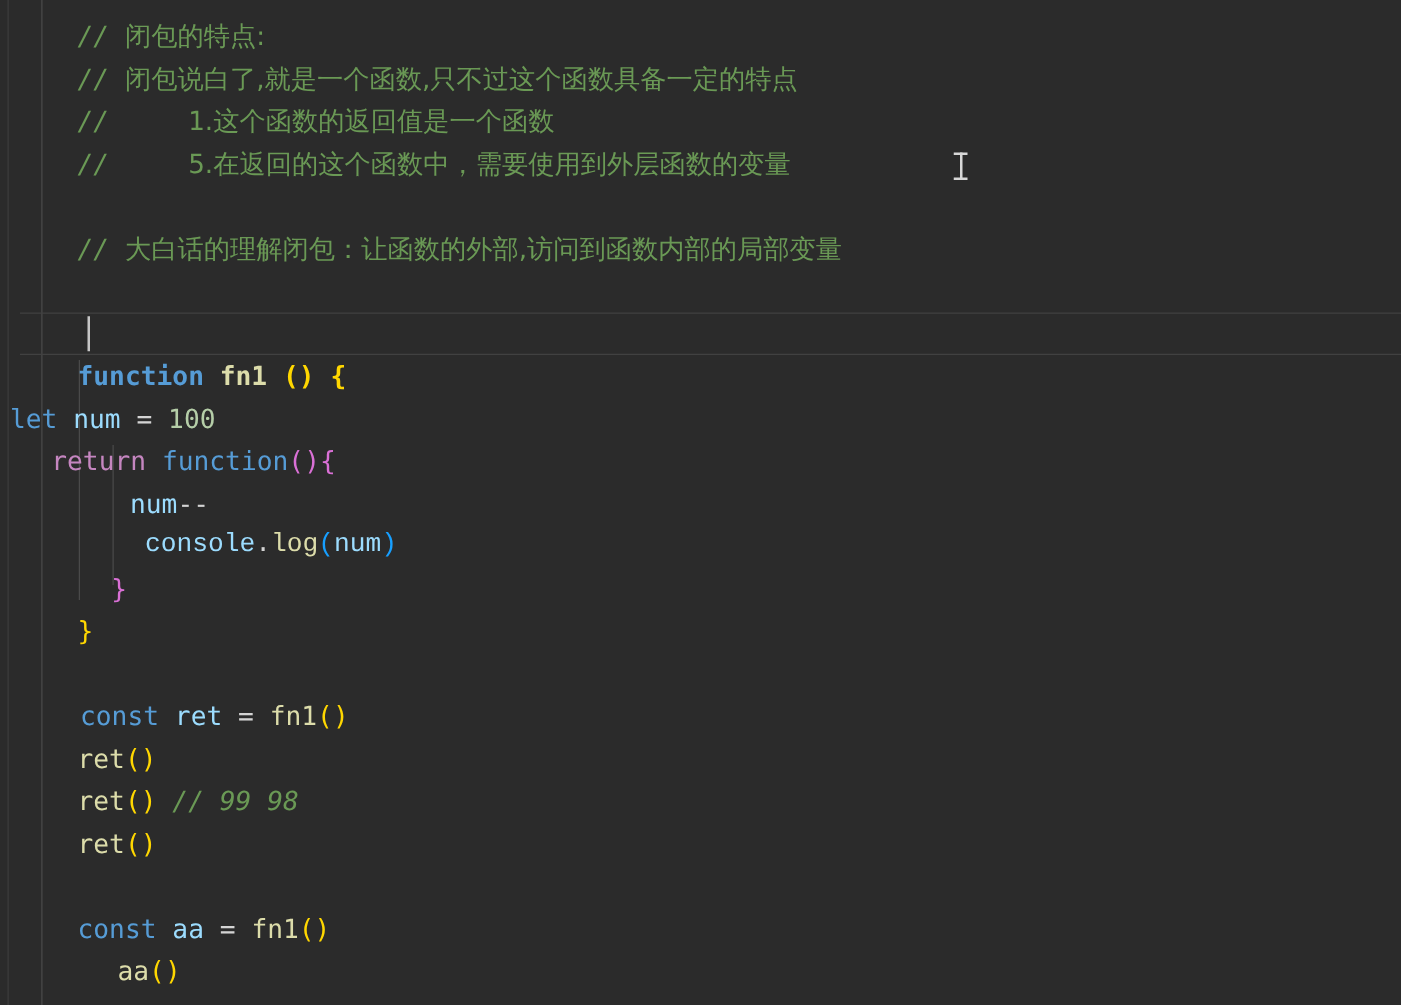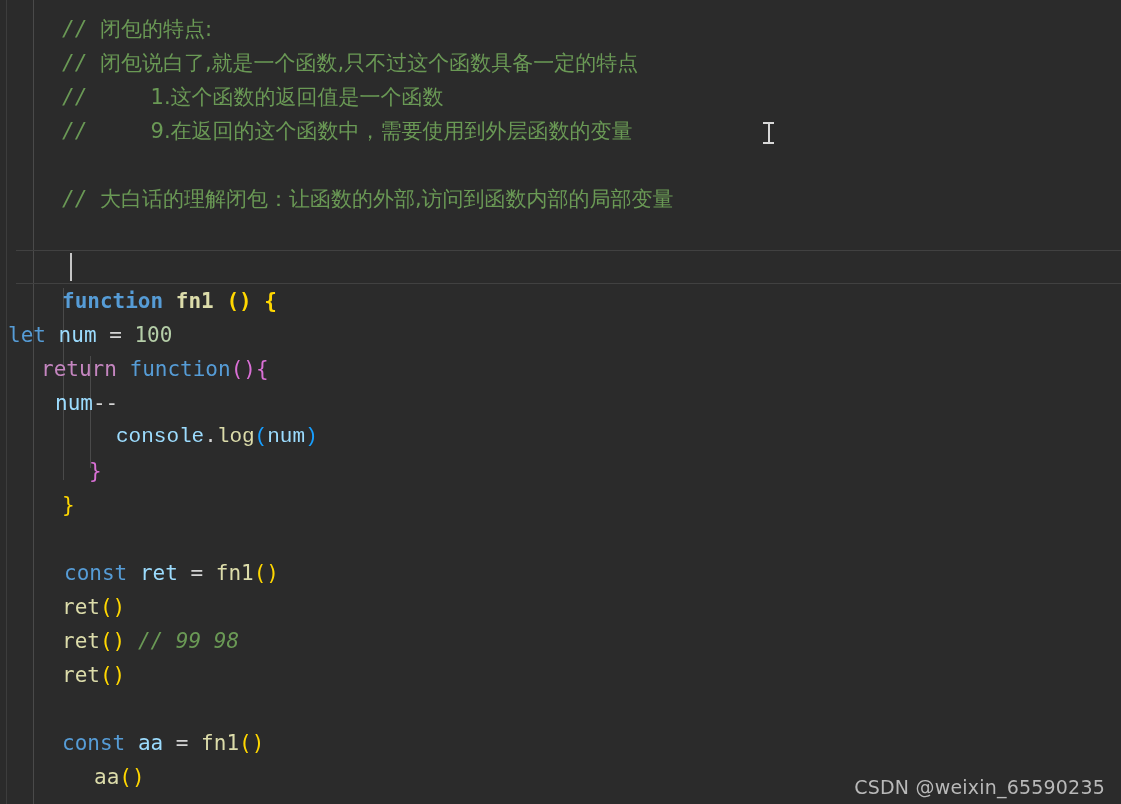--- a/index.html
+++ b/index.html
@@ -167,29 +167,29 @@
     </div>
 
     <div class="indent-guide g1"></div>
     <div class="indent-guide g2"></div>
     <div class="indent-guide g3"></div>
 
     <div id="lines">
         <div class="line" style="top: 12px; padding-left: 54px;"><span class="t-comment">// </span><span class="t-comment-cjk">闭包的特点:</span></div>
         <div class="line" style="top: 46px; padding-left: 54px;"><span class="t-comment">// </span><span class="t-comment-cjk">闭包说白了,就是一个函数,只不过这个函数具备一定的特点</span></div>
         <div class="line" style="top: 80px; padding-left: 54px;"><span class="t-comment">//     </span><span class="t-comment-cjk">1.这个函数的返回值是一个函数</span></div>
-        <div class="line" style="top: 114px; padding-left: 54px;"><span class="t-comment">//     </span><span class="t-comment-cjk">9.在返回的这个函数中，需要使用到外层函数的变量</span></div>
+        <div class="line" style="top: 114px; padding-left: 54px;"><span class="t-comment">//     </span><span class="t-comment-cjk">5.在返回的这个函数中，需要使用到外层函数的变量</span></div>
         <div class="line" style="top: 148px; padding-left: 54px;"></div>
         <div class="line" style="top: 182px; padding-left: 54px;"><span class="t-comment">// </span><span class="t-comment-cjk">大白话的理解闭包：让函数的外部,访问到函数内部的局部变量</span></div>
         <div class="line" style="top: 216px; padding-left: 54px;"></div>
         <div class="line" style="top: 250px; padding-left: 54px;"></div>
         <div class="line" style="top: 284px; padding-left: 54px; font-weight: bold;"><span class="t-keyword">function</span><span class="t-plain"> </span><span class="t-func">fn1</span><span class="t-plain"> </span><span class="t-br-yellow">()</span><span class="t-plain"> </span><span class="t-br-yellow">{</span></div>
         <div class="line" style="top: 318px; "><span class="t-keyword">let</span><span class="t-plain"> </span><span class="t-var">num</span><span class="t-plain"> = </span><span class="t-num">100</span></div>
         <div class="line" style="top: 352px; padding-left: 33px;"><span class="t-control">return</span><span class="t-plain"> </span><span class="t-keyword">function</span><span class="t-br-magenta">()</span><span class="t-br-magenta">{</span></div>
-        <div class="line" style="top: 386px; padding-left: 47px;"><span class="t-var">num</span><span class="t-plain">--</span></div>
+        <div class="line" style="top: 386px; padding-left: 96px;"><span class="t-var">num</span><span class="t-plain">--</span></div>
         <div class="line" style="top: 420px; padding-left: 108px; font-family: Liberation Mono, monospace;"><span class="t-var">console</span><span class="t-plain">.</span><span class="t-func">log</span><span class="t-br-blue">(</span><span class="t-var">num</span><span class="t-br-blue">)</span></div>
         <div class="line" style="top: 454px; padding-left: 81px;"><span class="t-br-magenta">}</span></div>
         <div class="line" style="top: 488px; padding-left: 54px;"><span class="t-br-yellow">}</span></div>
         <div class="line" style="top: 522px; padding-left: 54px;"></div>
         <div class="line" style="top: 556px; padding-left: 56px;"><span class="t-keyword">const</span><span class="t-plain"> </span><span class="t-var">ret</span><span class="t-plain"> = </span><span class="t-func">fn1</span><span class="t-br-yellow">()</span></div>
         <div class="line" style="top: 590px; padding-left: 54px;"><span class="t-func">ret</span><span class="t-br-yellow">()</span></div>
         <div class="line" style="top: 624px; padding-left: 54px;"><span class="t-func">ret</span><span class="t-br-yellow">()</span><span class="t-plain"> </span><span class="t-comment">// 99 98</span></div>
         <div class="line" style="top: 658px; padding-left: 54px;"><span class="t-func">ret</span><span class="t-br-yellow">()</span></div>
         <div class="line" style="top: 692px; padding-left: 54px;"></div>
         <div class="line" style="top: 726px; padding-left: 54px;"><span class="t-keyword">const</span><span class="t-plain"> </span><span class="t-var">aa</span><span class="t-plain"> = </span><span class="t-func">fn1</span><span class="t-br-yellow">()</span></div>
@@ -197,14 +197,13 @@
       </div>
 
     <div class="current-line" id="current-line" style="top: 250px;"></div>
     <div class="caret" id="caret" style="top: 253px; left: 62px;"></div>
 
     <div class="ibeam" style="left:755px; top:122px;">
         <i></i>
       </div>
   </div>
 
-  <div class="watermark">CSDN @weixin_65590235</div>
 </div>
 
 </body></html>

